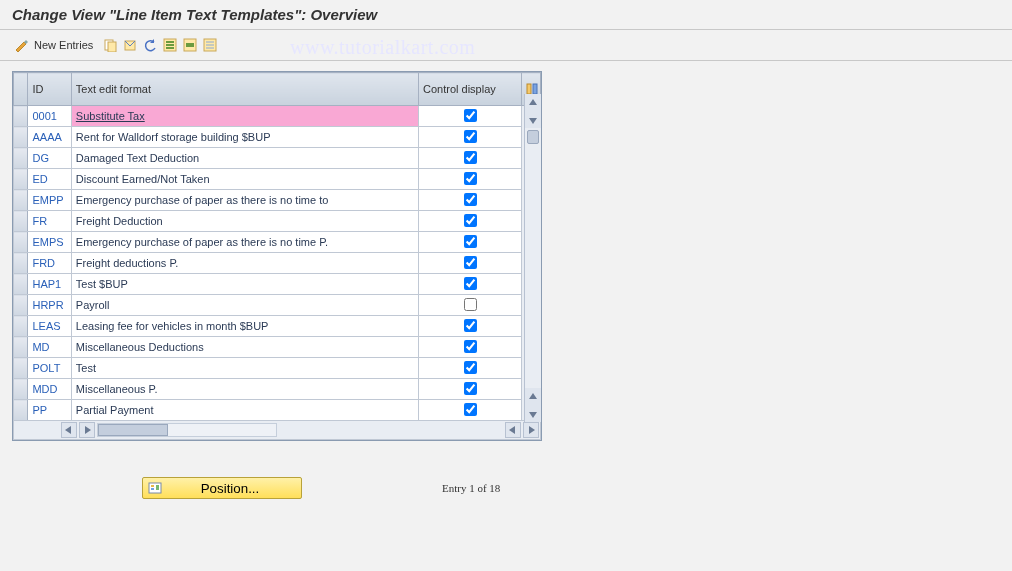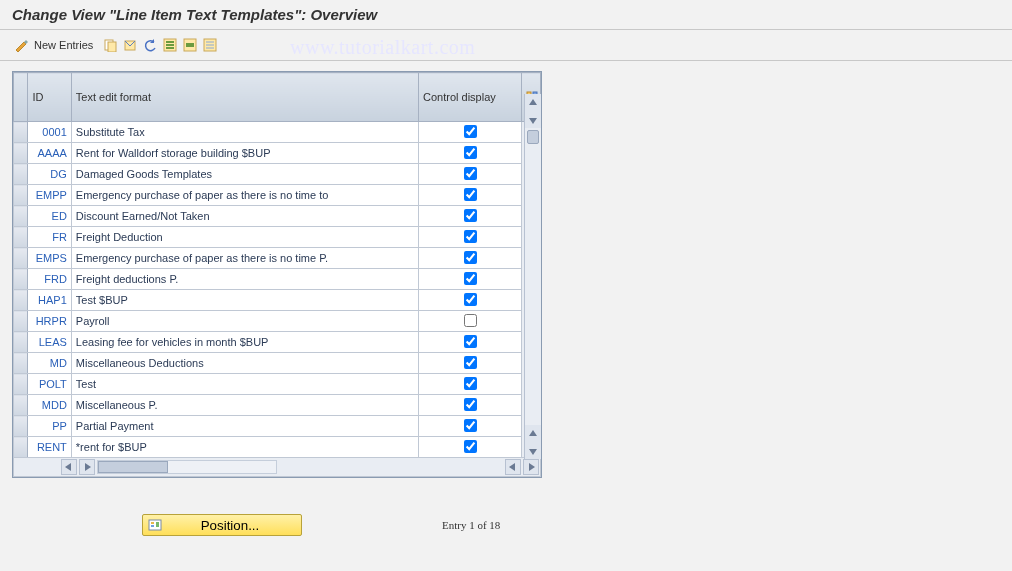--- a/index.html
+++ b/index.html
@@ -65,41 +65,41 @@
   .tbl {
     border-collapse: collapse;
     width: 100%;
     table-layout: fixed;
   }
   .tbl th {
     background: linear-gradient(#e0e6ee,#c8d2de);
     font-weight: normal;
     text-align: left;
     font-size: 11px;
-    padding: 18px 4px;
+    padding: 10px 4px;
     border: 1px solid #a6b1c2;
     color: #333;
     height: 22px;
   }
   .tbl td {
     border: 1px solid #c0c8d4;
     padding: 2px 4px;
     background: #fff;
     height: 21px;
     font-size: 11px;
     vertical-align: middle;
     color: #2a3a55;
   }
   .tbl td.selhandle{
     background: linear-gradient(#e5e9f0,#cfd7e2);
     width: 14px;
     border-right: 1px solid #a6b1c2;
   }
-  .tbl td.id-cell { color: #2a60b8; text-align: right; }
-  .tbl td.txt-cell.sel { background: #ffffff; }
+  .tbl td.id-cell { color: #2a60b8; }
+  .tbl td.txt-cell.sel { background: #f9a8d4; text-decoration: underline; }
   .tbl td.chk-cell { text-align: center; }
   .tbl th.cfg-col { text-align:center; }
   .cfg-icon svg, .up-icon svg, .dn-icon svg { display:block; margin:auto;}
   .vscroll {
     position: absolute;
     top: 22px; right: 0;
     width: 17px;
     bottom: 18px;
     background: #dfe5ee;
     border-left: 1px solid #b7c1d1;
@@ -244,35 +244,35 @@
           <tr>
             <td class="selhandle"></td>
             <td class="id-cell">AAAA</td>
             <td class="txt-cell">Rent for Walldorf storage building $BUP</td>
             <td class="chk-cell"><input type="checkbox" checked="" style=""></td>
             <td style="background: transparent; border: none;"></td>
           </tr>
           <tr>
             <td class="selhandle"></td>
             <td class="id-cell">DG</td>
-            <td class="txt-cell">Damaged Goods Templates</td>
+            <td class="txt-cell">Damaged Text Deduction</td>
+            <td class="chk-cell"><input type="checkbox" checked="" style=""></td>
+            <td style="background: transparent; border: none;"></td>
+          </tr>
+          <tr>
+            <td class="selhandle"></td>
+            <td class="id-cell">ED</td>
+            <td class="txt-cell">Discount Earned/Not Taken</td>
             <td class="chk-cell"><input type="checkbox" checked="" style=""></td>
             <td style="background: transparent; border: none;"></td>
           </tr>
           <tr>
             <td class="selhandle"></td>
             <td class="id-cell">EMPP</td>
             <td class="txt-cell">Emergency purchase of paper as there is no time to</td>
-            <td class="chk-cell"><input type="checkbox" checked="" style=""></td>
-            <td style="background: transparent; border: none;"></td>
-          </tr>
-          <tr>
-            <td class="selhandle"></td>
-            <td class="id-cell">ED</td>
-            <td class="txt-cell">Discount Earned/Not Taken</td>
             <td class="chk-cell"><input type="checkbox" checked="" style=""></td>
             <td style="background: transparent; border: none;"></td>
           </tr>
           <tr>
             <td class="selhandle"></td>
             <td class="id-cell">FR</td>
             <td class="txt-cell">Freight Deduction</td>
             <td class="chk-cell"><input type="checkbox" checked="" style=""></td>
             <td style="background: transparent; border: none;"></td>
           </tr>
@@ -329,27 +329,20 @@
             <td class="selhandle"></td>
             <td class="id-cell">MDD</td>
             <td class="txt-cell">Miscellaneous P.</td>
             <td class="chk-cell"><input type="checkbox" checked="" style=""></td>
             <td style="background: transparent; border: none;"></td>
           </tr>
           <tr>
             <td class="selhandle"></td>
             <td class="id-cell">PP</td>
             <td class="txt-cell">Partial Payment</td>
-            <td class="chk-cell"><input type="checkbox" checked="" style=""></td>
-            <td style="background: transparent; border: none;"></td>
-          </tr>
-          <tr>
-            <td class="selhandle"></td>
-            <td class="id-cell">RENT</td>
-            <td class="txt-cell">*rent for $BUP</td>
             <td class="chk-cell"><input type="checkbox" checked="" style=""></td>
             <td style="background: transparent; border: none;"></td>
           </tr>
         </tbody>
       <tbody>
           <tr class="hscroll-row">
         <td colspan="5">
           <div class="hscroll">
             <span class="spacer"></span>
             <span class="btn">

